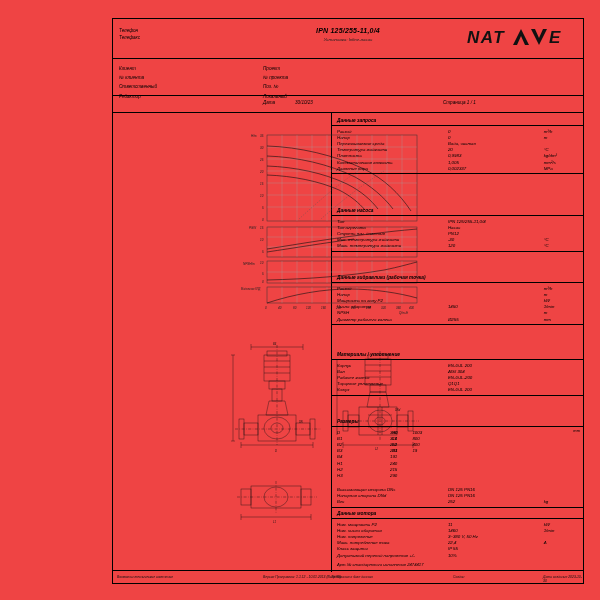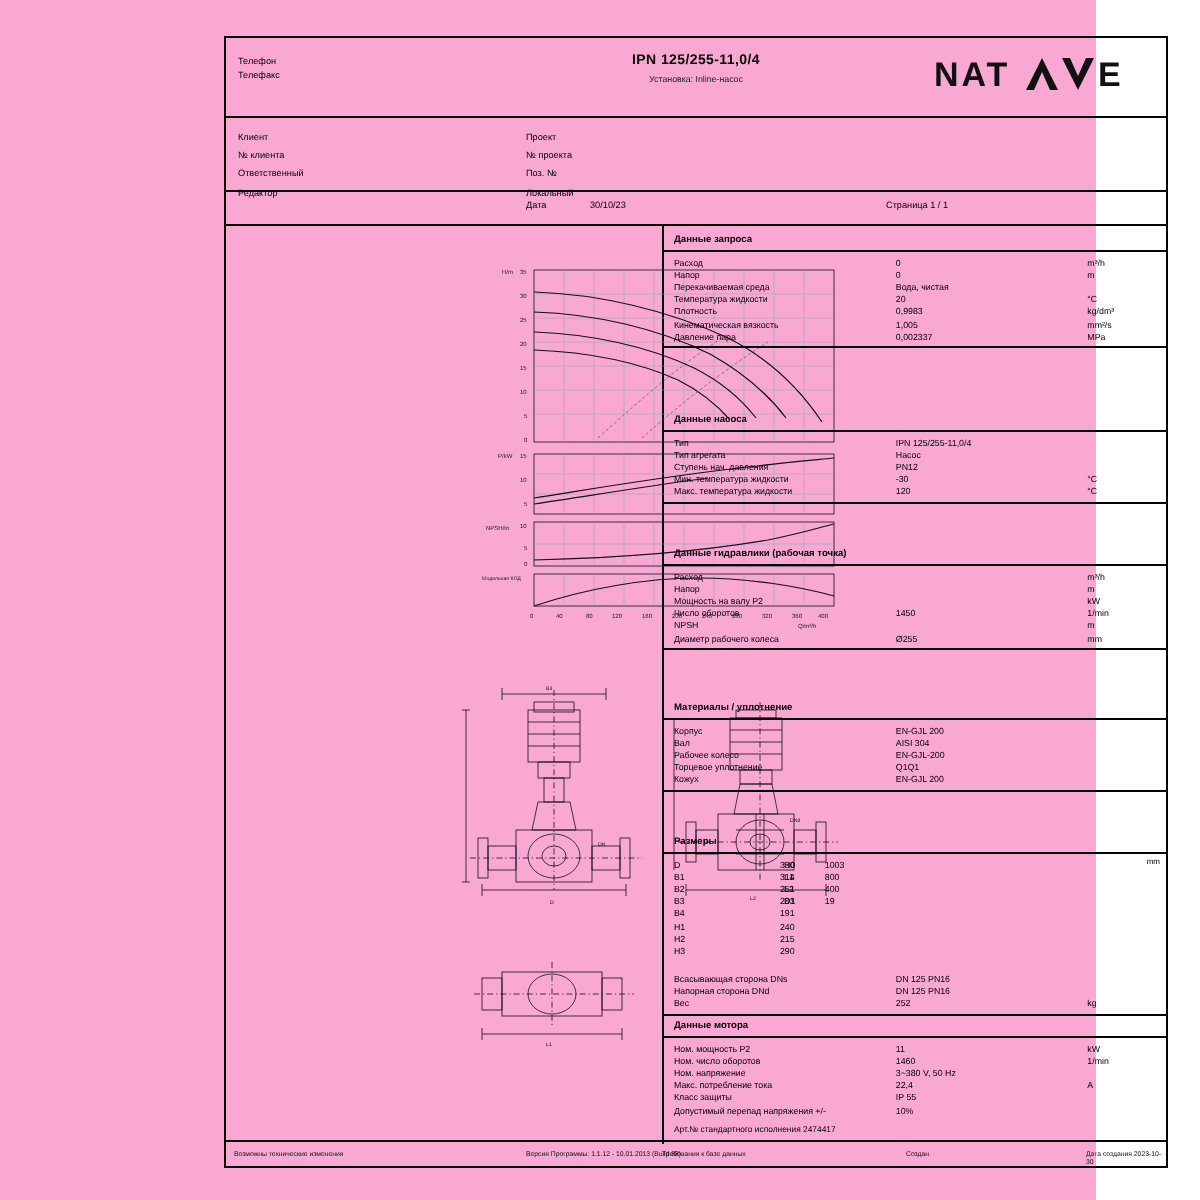--- a/index.html
+++ b/index.html
@@ -4,22 +4,23 @@
 <style>
   html,body{margin:0;padding:0;}
   body{
     width:600px;height:600px;
     background:#ffffff;
     font-family:"Liberation Sans", sans-serif;
     color:#000;
     -webkit-font-smoothing:none;
   }
   .page{
-    position:absolute;left:0;top:0;width:548px;height:600px;
-    background:#f9a8d4;
+    position:absolute;left:0;top:0;width:600px;height:600px;
+    background:#ef4444;
+    font-style:italic;
   }
   .sheet{
     position:absolute;left:112px;top:18px;width:472px;height:566px;
     border:1px solid #000;
     box-sizing:border-box;
   }
   
   .hdr{
     position:absolute;left:0;top:0;width:100%;height:40px;
     border-bottom:1px solid #000;box-sizing:border-box;

